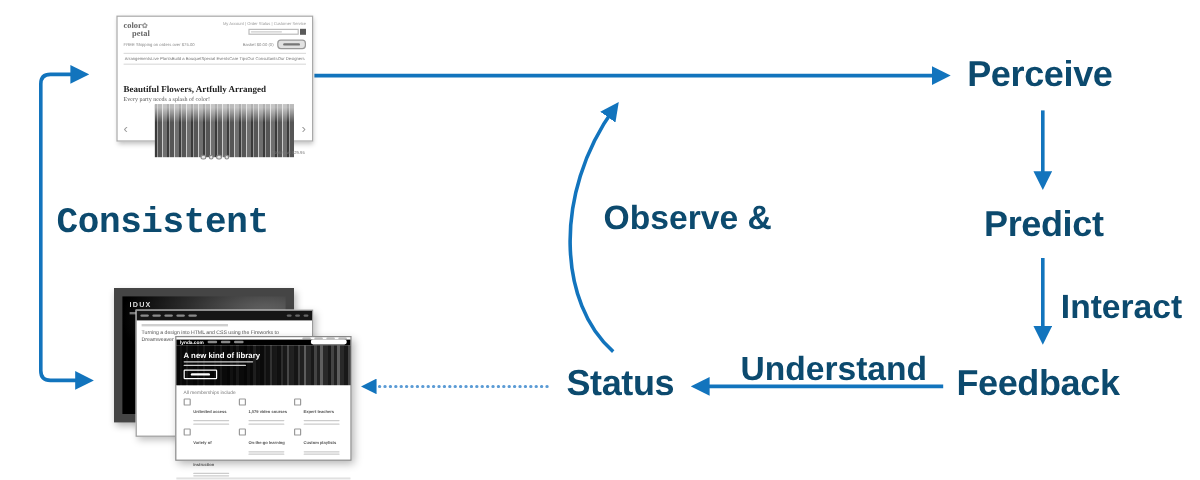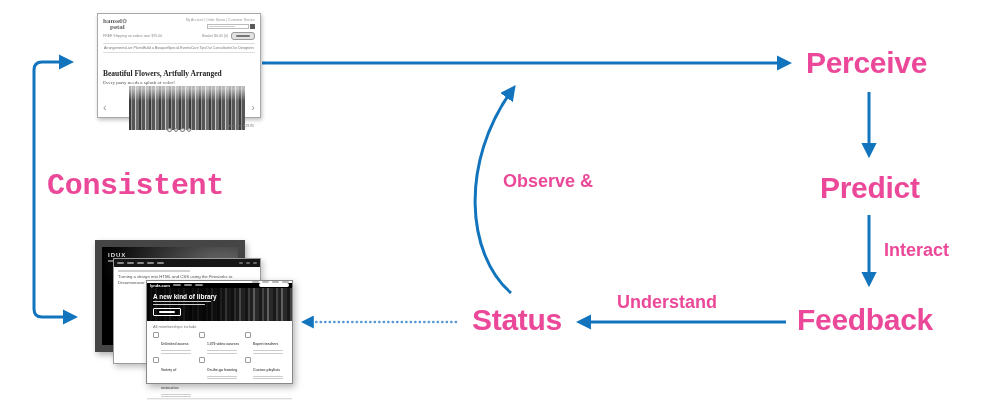--- a/index.html
+++ b/index.html
@@ -1,23 +1,23 @@
 <!DOCTYPE html>
 <html><head>
 <meta charset="utf-8">
 <style>
   html,body{margin:0;padding:0;background:#fff;}
   .canvas{position:relative;width:1000px;height:400px;background:#fff;overflow:hidden;
           font-family:"Liberation Sans",sans-serif;}
   .arrows{position:absolute;left:0;top:0;width:1000px;height:400px;pointer-events:none;}
 
   
-  .lbl{position:absolute;color:#ec4899;font-weight:bold;white-space:nowrap;}
+  .lbl{position:absolute;color:#0c4a6e;font-weight:bold;white-space:nowrap;}
   .lbl.big{font-size:30px;letter-spacing:-0.3px;}
-  .lbl.small{font-size:18px;}
+  .lbl.small{font-size:28px;}
   .lbl.twoline{line-height:27px;white-space:normal;}
 
   
   .bar{display:inline-block;background:#bdbdbd;height:2px;border-radius:1px;}
 
   
   .hp{position:absolute;left:97px;top:13px;width:164px;height:105px;background:#fff;
       border:1px solid #a9a9a9;box-shadow:1px 2px 4px rgba(0,0,0,.25);
       box-sizing:border-box;padding:4px 5px;font-size:3.5px;color:#888;}
   .hp-top{display:flex;justify-content:space-between;}
@@ -127,21 +127,21 @@
   <div class="lbl small" style="left:884px;top:240px;">Interact</div>
   <div class="lbl small" style="left:617px;top:292px;">Understand</div>
   <div class="lbl big" style="left:472px;top:303px;">Status</div>
   <div class="lbl small twoline" style="left:503px;top:168px;">
     <span>Observe &amp;</span><br>
   </div>
 
   <div class="hp">
     <div class="hp-top">
       <div class="hp-logo">
-        <span>hansel</span><span class="hp-flower">✿</span><br>
+        <span>color</span><span class="hp-flower">✿</span><br>
         <span class="petal">petal</span>
       </div>
       <div class="hp-right">
         <div class="hp-utility">
           <span>My Account</span> |
           <span>Order Status</span> |
           <span>Customer Service</span>
         </div>
         <div class="hp-search">
           <span class="hp-searchbox">

